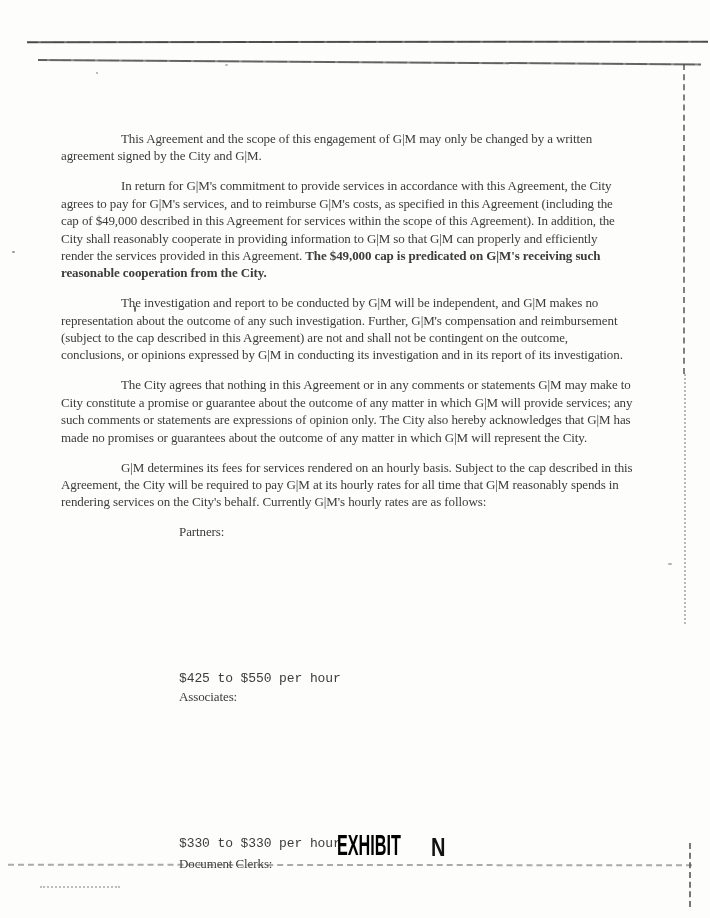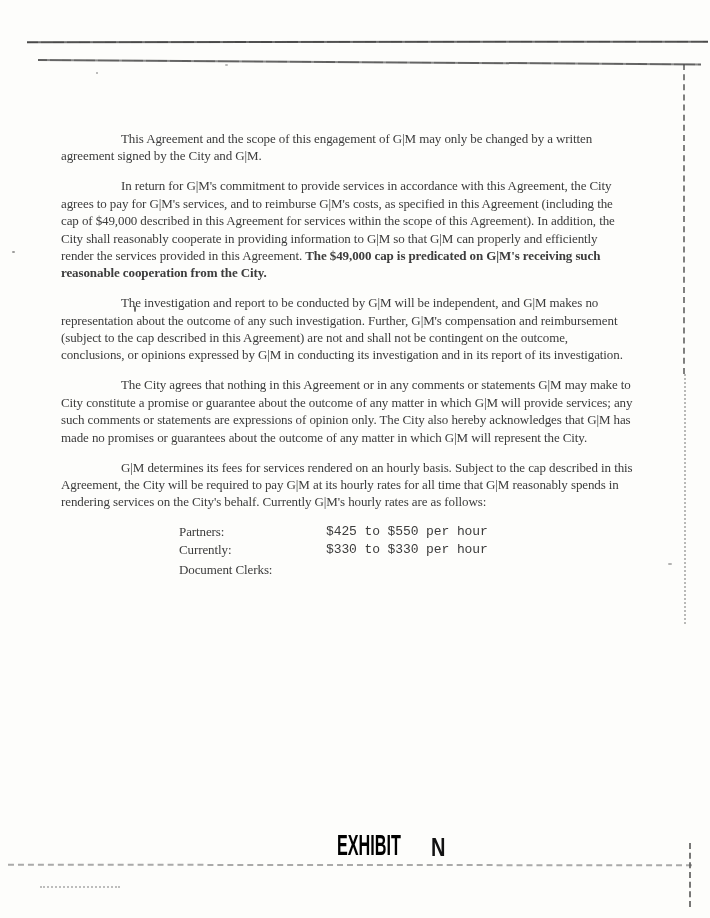--- a/index.html
+++ b/index.html
@@ -45,21 +45,21 @@
   .textblock {
     position: absolute; left: 61px; top: 130px; width: 572px;
     font-size: 13px; line-height: 17.4px; color: #404040;
     letter-spacing: -0.1px;
     filter: blur(0.24px) contrast(1.05);
   }
   .textblock p { margin: 0 0 12.5px 0; text-indent: 60px; }
   .bold { font-weight: bold; }
   
   .rate-table { margin: 10px 0 13px 118px; }
-  .rate-row { display: flex; }
+  .rate-row { display: flex; flex-direction: column; }
   .rate-row.gap-above { margin-top: 3px; }
   .rate-label { width: 147px; flex: 0 0 147px; }
   .rate-value { flex: 1; font-family: Liberation Mono, monospace; }
   
   .exhibit-word {
     position: absolute; left: 337px; top: 831px;
     font-family: "Liberation Sans", sans-serif; font-weight: bold;
     font-size: 30px; line-height: 28px; color: #050505;
     transform: scaleX(0.54); transform-origin: left center;
     letter-spacing: 0px;
@@ -103,21 +103,21 @@
     <p>The City agrees that nothing in this Agreement or in any comments or statements G|M may make to City constitute a promise or guarantee about the outcome of any matter in which G|M will provide services; any such comments or statements are expressions of opinion only.  The City also hereby acknowledges that G|M has made no promises or guarantees about the outcome of any matter in which G|M will represent the City.</p>
 
     <p>G|M determines its fees for services rendered on an hourly basis.  Subject to the cap described in this Agreement, the City will be required to pay G|M at its hourly rates for all time that G|M reasonably spends in rendering services on the City's behalf.  Currently G|M's hourly rates are as follows:</p>
 
     <div class="rate-table">
       <div class="rate-row">
         <span class="rate-label">Partners:</span>
         <span class="rate-value">$425 to $550 per hour</span>
       </div>
       <div class="rate-row">
-        <span class="rate-label">Currently:</span>
+        <span class="rate-label">Associates:</span>
         <span class="rate-value">$330 to $330 per hour</span>
       </div>
       <div class="rate-row gap-above">
         <span class="rate-label">Document Clerks:</span>
       </div>
     </div>
 
 
 
   </div>

